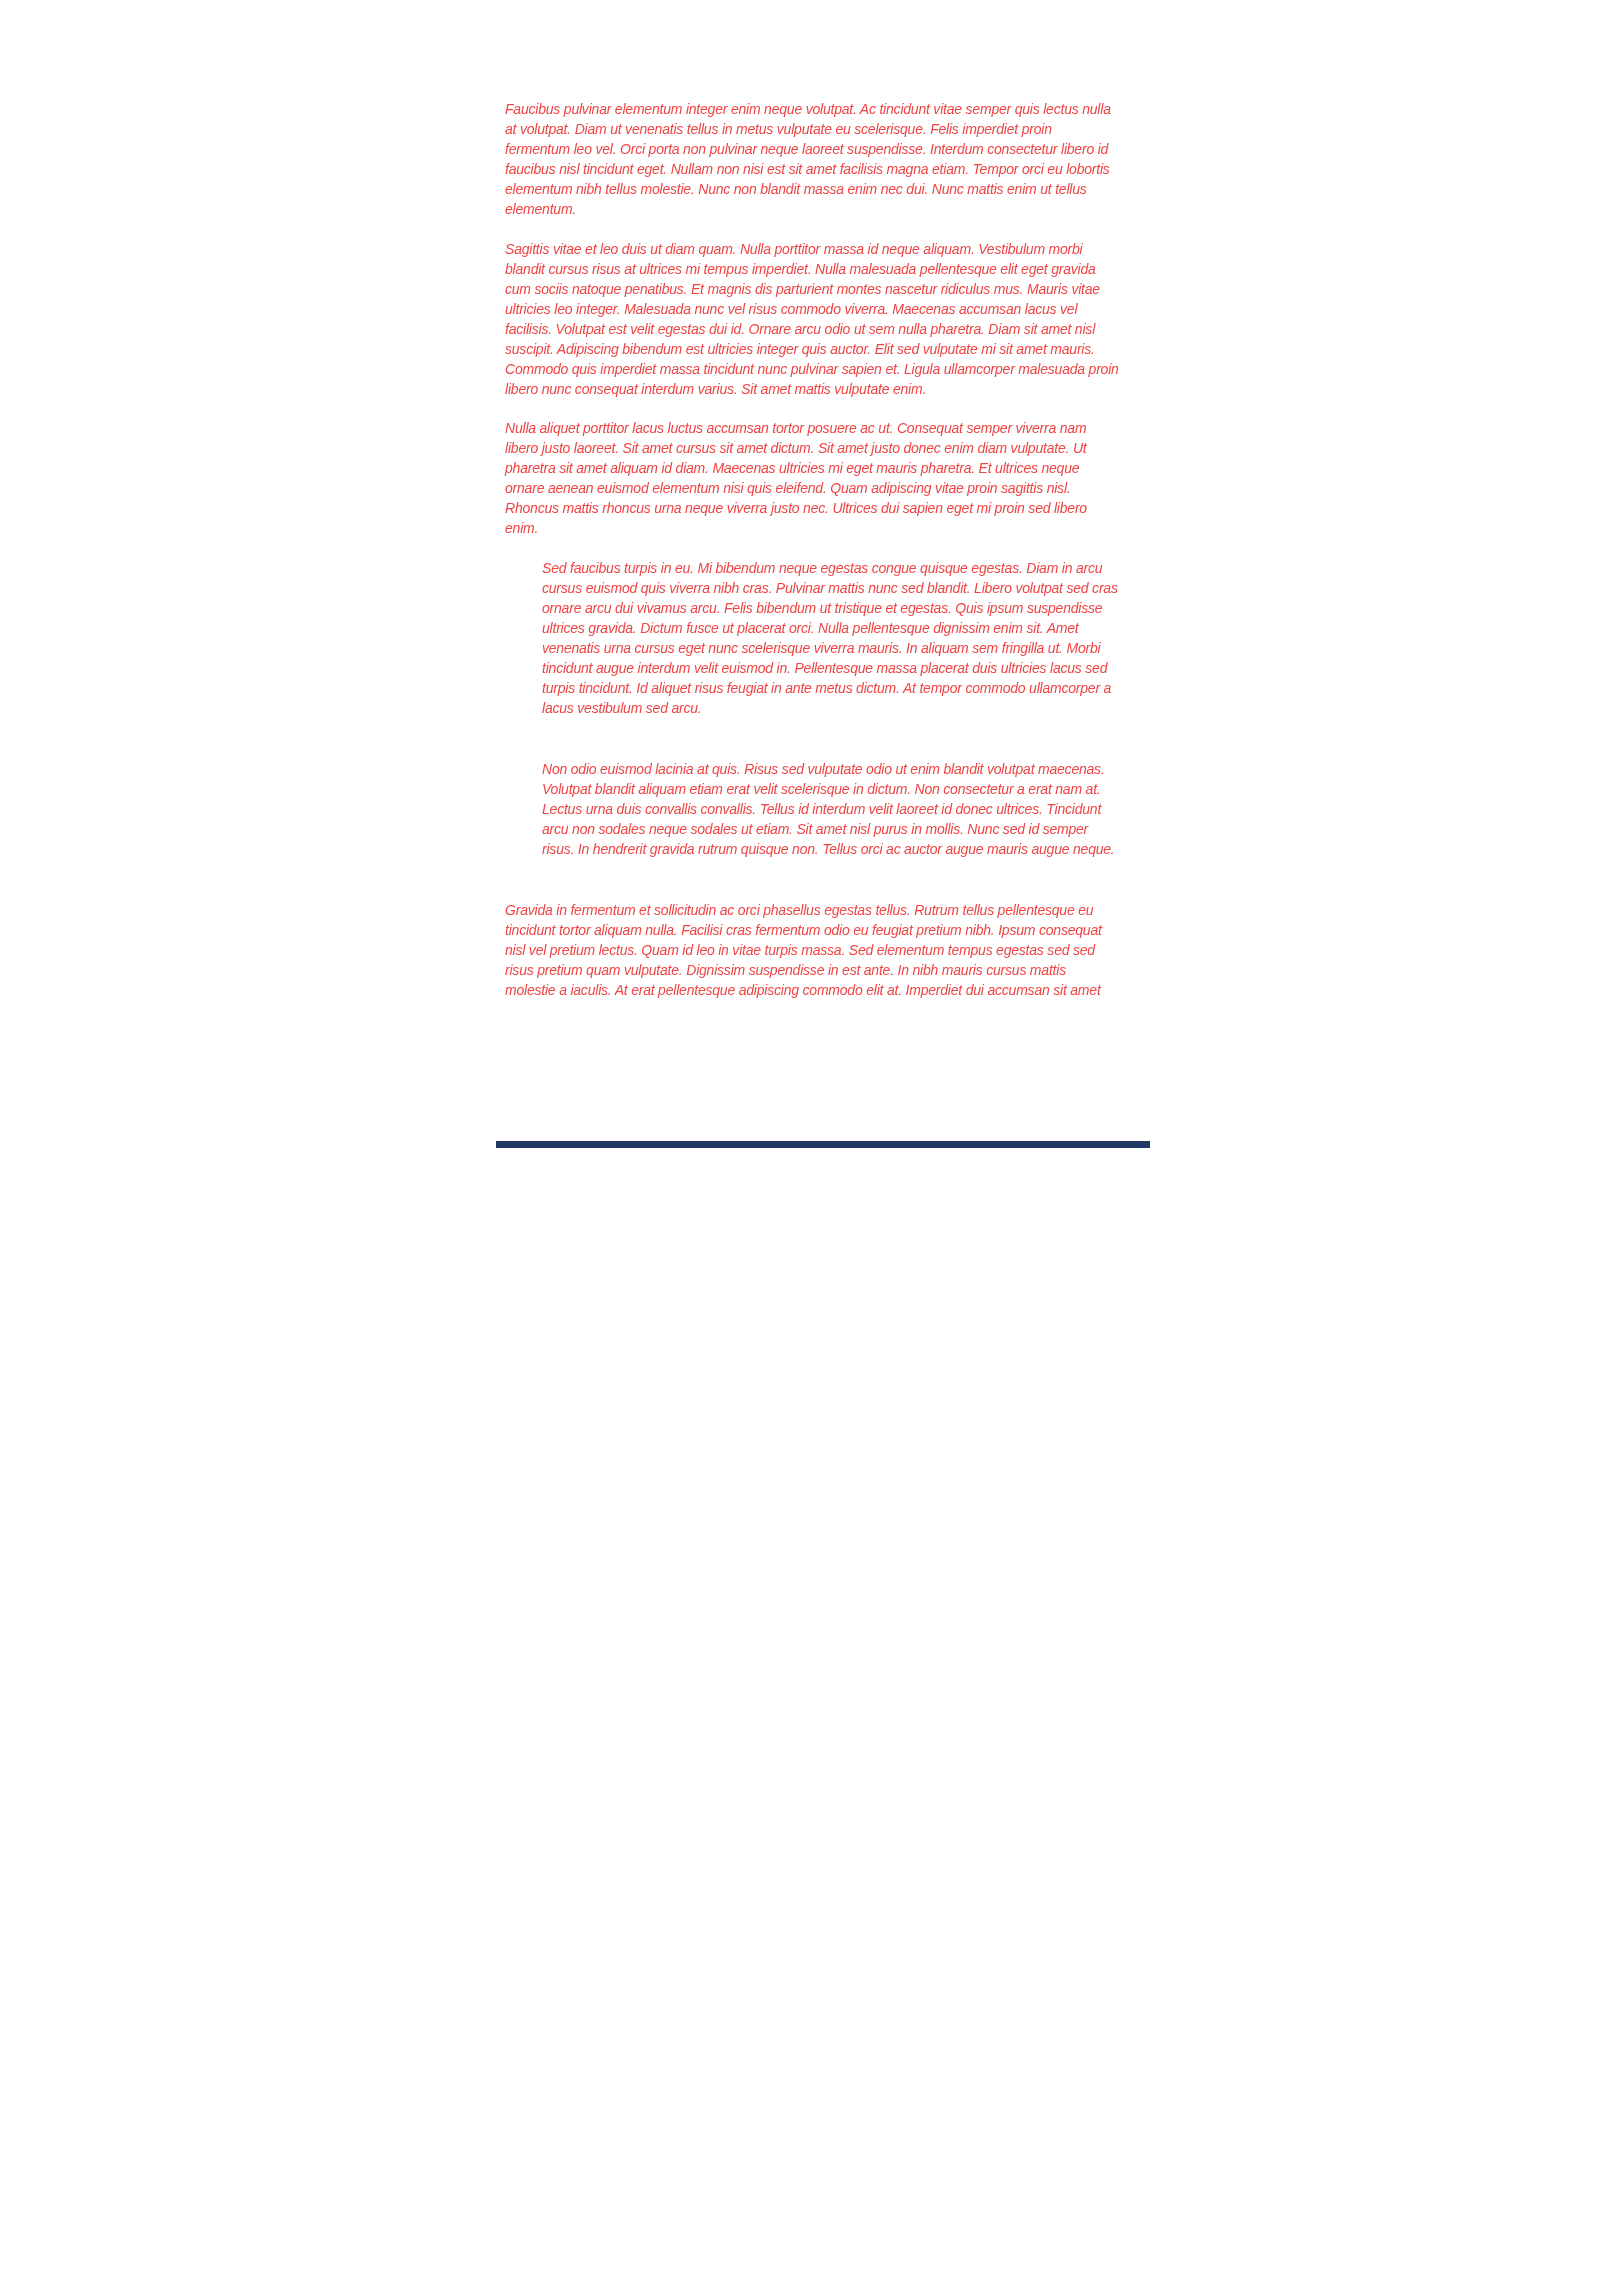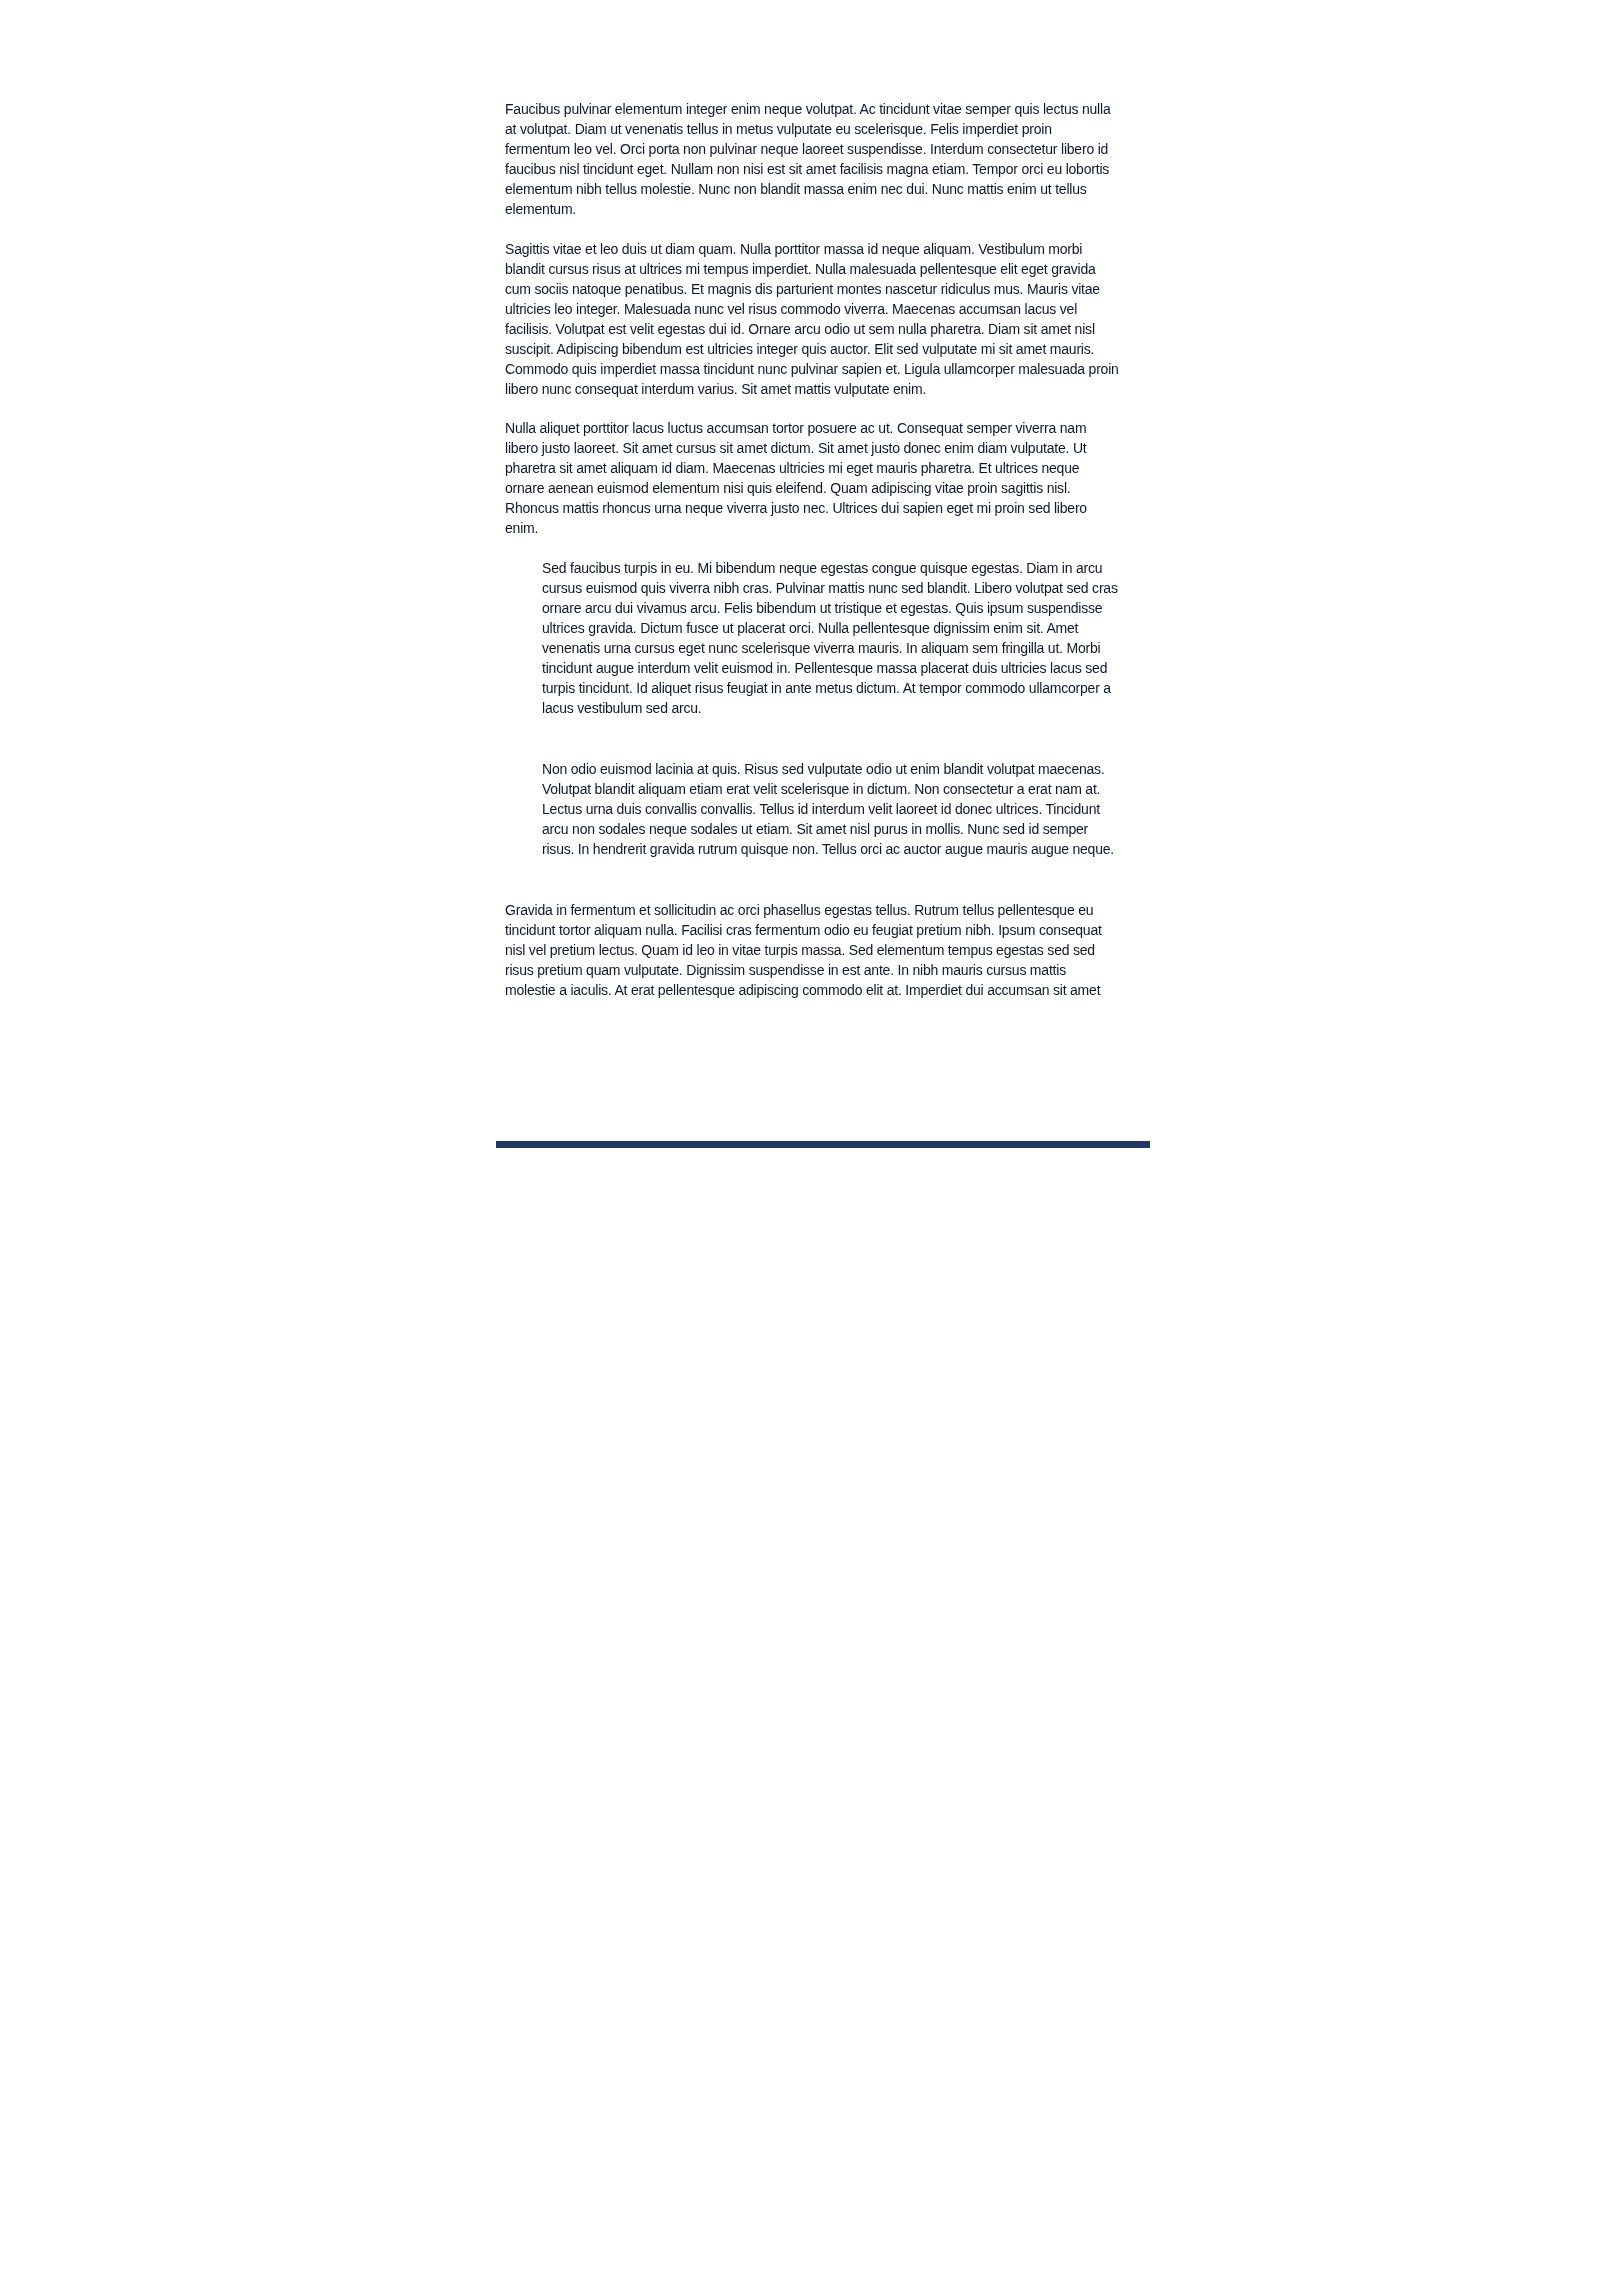--- a/index.html
+++ b/index.html
@@ -17,22 +17,23 @@
     background: #ffffff;
     font-family: "Liberation Sans", sans-serif;
     overflow: hidden;
   }
   .para {
     margin: 0 0 19.6px 0;
     font-size: 14px;
     line-height: 20px;
     letter-spacing: -0.015em;
     font-weight: 400;
-    color: #0f172a;
+    color: #ef4444;
     text-align: left;
+    font-style: italic;
   }
   .para.gap-lg {
     margin-bottom: 41px;
     margin-left: 37px;
   }
   .para:last-of-type {
     margin-bottom: 0;
   }
   .bottom-bar {
     position: absolute;

